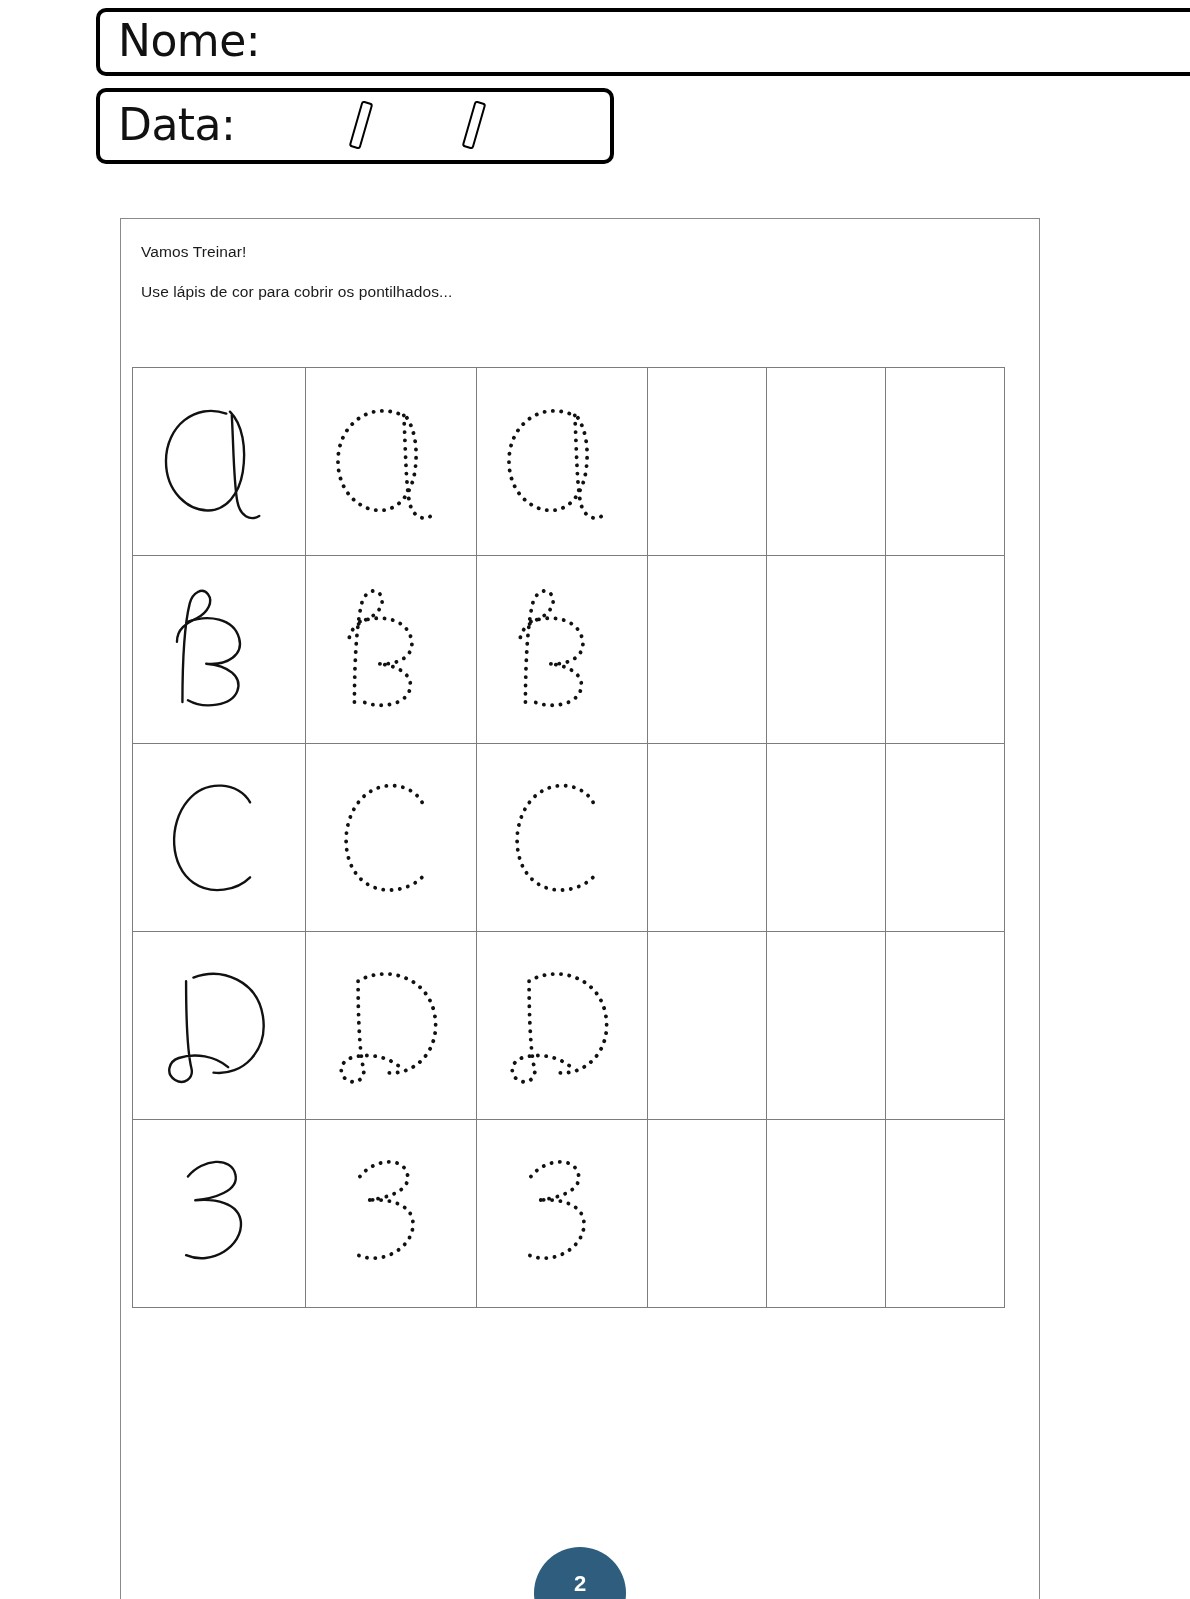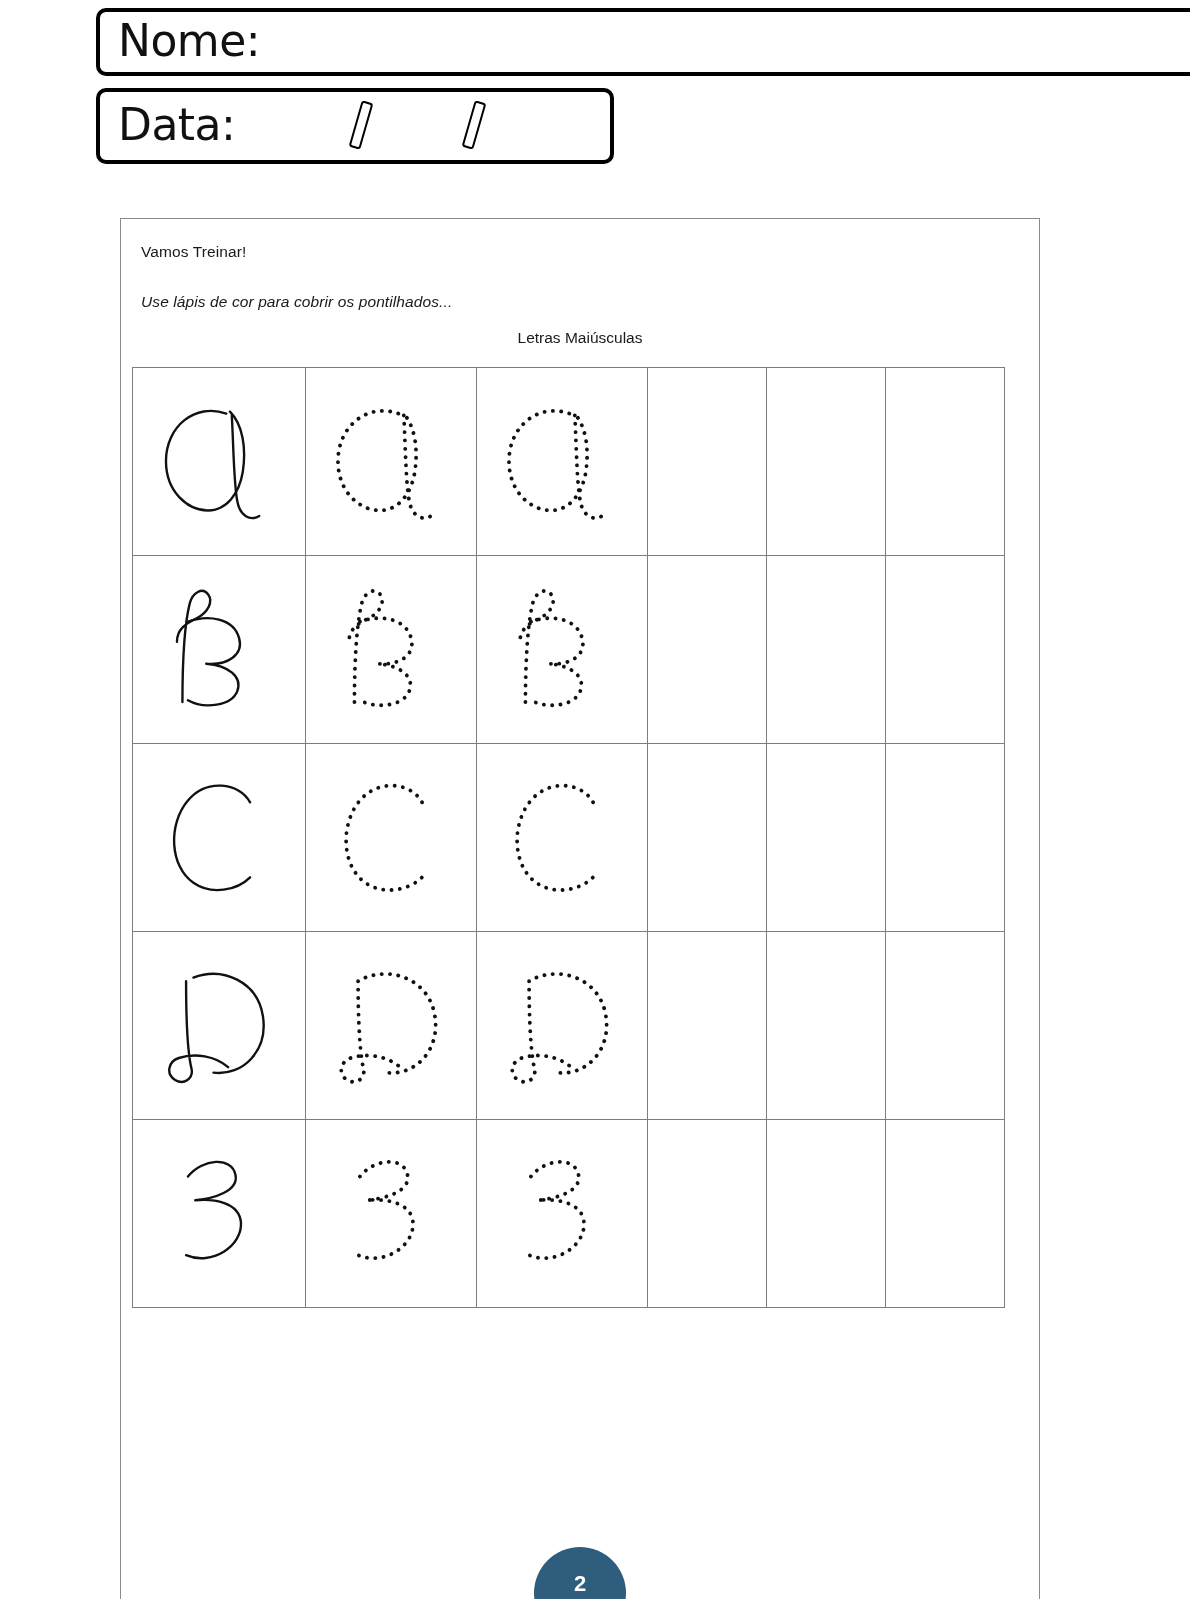--- a/index.html
+++ b/index.html
@@ -83,21 +83,21 @@
   }
 
   .intro {
     position: absolute;
     font-size: 15.5px;
     color: #1a1a1a;
     letter-spacing: 0.1px;
     font-family: "Liberation Sans", sans-serif;
   }
   #intro-1 { left: 20px; top: 24px; }
-  #intro-2 { left: 20px; top: 74px; font-style: italic; }
+  #intro-2 { left: 20px; top: 64px; }
   #section-title {
     position: absolute;
     top: 110px;
     left: 0;
     width: 100%;
     text-align: center;
     font-size: 15.5px;
     color: #1a1a1a;
   }
 
@@ -166,21 +166,20 @@
   <div class="date-slashes">
     <span class="slash s1"></span>
     <span class="slash s2"></span>
   </div>
 </div>
 
 <div id="sheet">
 
   <div class="intro" id="intro-1">Vamos Treinar!</div>
   <div class="intro" id="intro-2">Use lápis de cor para cobrir os pontilhados...</div>
-  <div id="section-title">Letras Maiúsculas</div>
 
   <table id="practice-grid">
     <tbody>
         <tr>
           <td class="c0">
             <div class="glyph-wrap">
               <svg viewBox="0 0 140 150" width="128" height="138">
                 <path d="M78 22 C44 10, 12 36, 12 74 C12 108, 36 128, 58 128 C78 128, 92 110, 96 86 C100 60, 96 34, 82 20" fill="none" stroke="#111" stroke-linecap="round" stroke-linejoin="round" stroke-width="2.6"></path>
                 <path d="M84 24 C86 60, 86 96, 90 118 C93 134, 104 140, 114 134" fill="none" stroke="#111" stroke-linecap="round" stroke-linejoin="round" stroke-width="2.6"></path>
               </svg>

